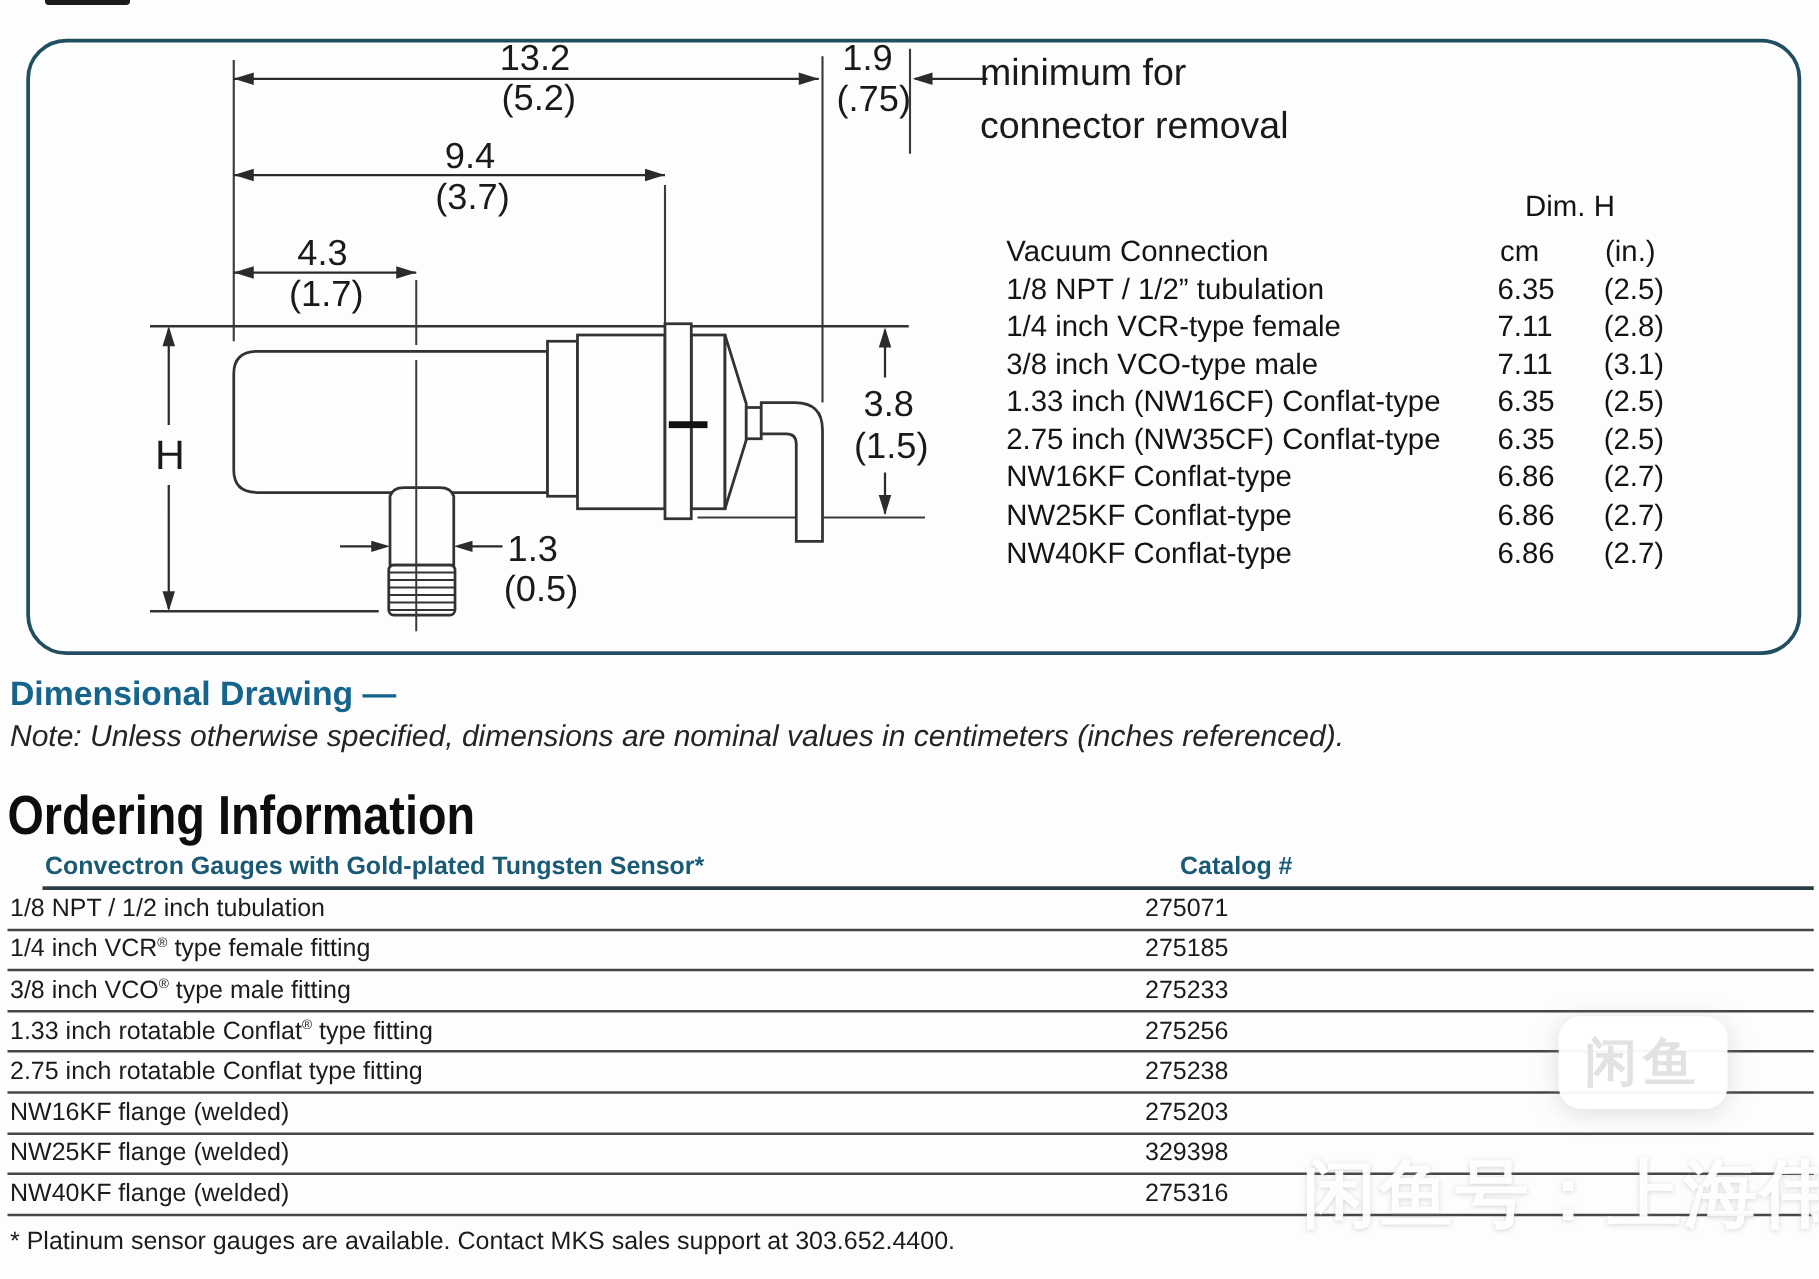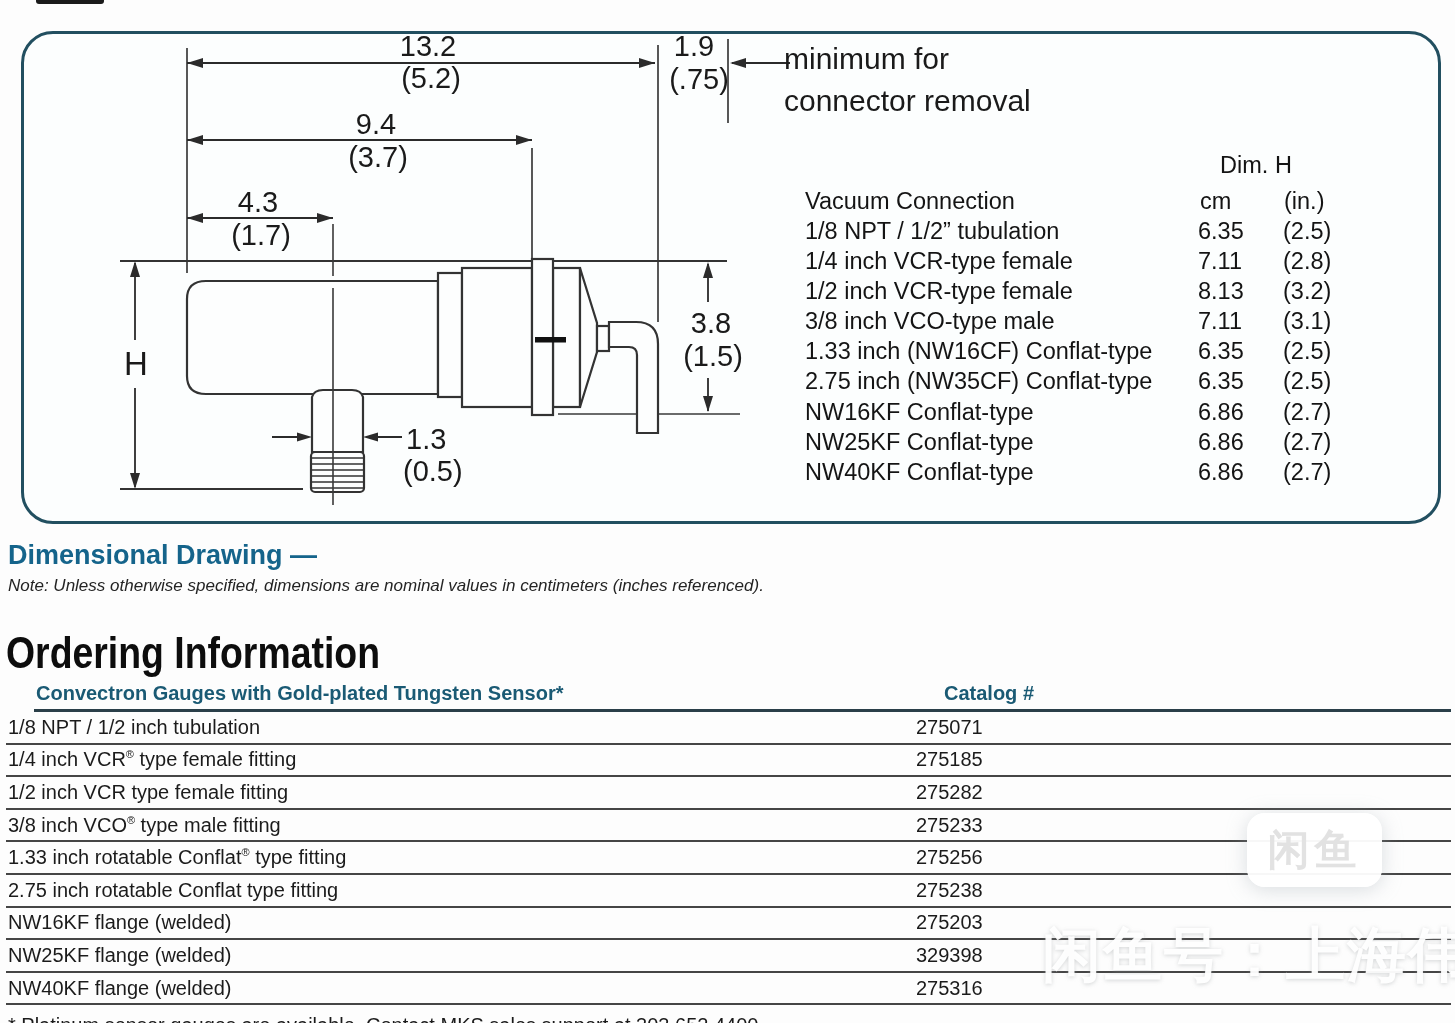--- a/index.html
+++ b/index.html
@@ -25,21 +25,21 @@
   .dim-head .c1{position:absolute; left:0;}
   .dim-head .c2{position:absolute; left:395px;}
   .dim-head .c3{position:absolute; left:479px;}
   .dim-rows{position:absolute; left:0; top:66px; width:560px;}
   .dim-row{position:relative; height:30.1px;}
   .dim-c1{position:absolute; left:0; white-space:nowrap;}
   .dim-c2{position:absolute; left:393px;}
   .dim-c3{position:absolute; left:478px;}
 
   .sec-title{position:absolute; left:8px; top:540px; font-size:27px; font-weight:bold; color:#15648b;}
-  .sec-note{position:absolute; left:8px; top:576px; font-size:17px; font-style:italic; color:#242424;}
+  .sec-note{position:absolute; left:8px; top:576px; font-size:24px; font-style:italic; color:#242424;}
 
   .order-title{
     position:absolute; left:6px; top:628px; font-size:44px; font-weight:800; color:#0d0d0d;
     transform:scaleX(0.85); transform-origin:left; letter-spacing:0px; white-space:nowrap;
   }
 
   .order-table{position:absolute; left:6px; top:682px; width:1445px; font-size:20px;}
   .ot-head{display:flex; align-items:flex-end; padding:0 0 4px 2px; border-bottom:3px solid #2a3f49;
            color:#1a5a74; font-weight:bold;margin-left:28px;}
   .ot-head .p{flex:0 0 908px;}
@@ -167,25 +167,20 @@
           <span class="dim-c1">1/8 NPT / 1/2” tubulation</span>
           <span class="dim-c2">6.35</span>
           <span class="dim-c3">(2.5)</span>
         </div>
         <div class="dim-row">
           <span class="dim-c1">1/4 inch VCR-type female</span>
           <span class="dim-c2">7.11</span>
           <span class="dim-c3">(2.8)</span>
         </div>
         <div class="dim-row">
-          <span class="dim-c1">1/2 inch VCR-type female</span>
-          <span class="dim-c2">8.13</span>
-          <span class="dim-c3">(3.2)</span>
-        </div>
-        <div class="dim-row">
           <span class="dim-c1">3/8 inch VCO-type male</span>
           <span class="dim-c2">7.11</span>
           <span class="dim-c3">(3.1)</span>
         </div>
         <div class="dim-row">
           <span class="dim-c1">1.33 inch (NW16CF) Conflat-type</span>
           <span class="dim-c2">6.35</span>
           <span class="dim-c3">(2.5)</span>
         </div>
         <div class="dim-row">
@@ -224,24 +219,20 @@
     <div id="order-rows">
         <div class="ot-row">
           <span class="p">1/8 NPT / 1/2 inch tubulation</span>
           <span class="c">275071</span>
         </div>
         <div class="ot-row">
           <span class="p">1/4 inch VCR<sup class="reg">®</sup> type female fitting</span>
           <span class="c">275185</span>
         </div>
         <div class="ot-row">
-          <span class="p">1/2 inch VCR type female fitting</span>
-          <span class="c">275282</span>
-        </div>
-        <div class="ot-row">
           <span class="p">3/8 inch VCO<sup class="reg">®</sup> type male fitting</span>
           <span class="c">275233</span>
         </div>
         <div class="ot-row">
           <span class="p">1.33 inch rotatable Conflat<sup class="reg">®</sup> type fitting</span>
           <span class="c">275256</span>
         </div>
         <div class="ot-row">
           <span class="p">2.75 inch rotatable Conflat type fitting</span>
           <span class="c">275238</span>

